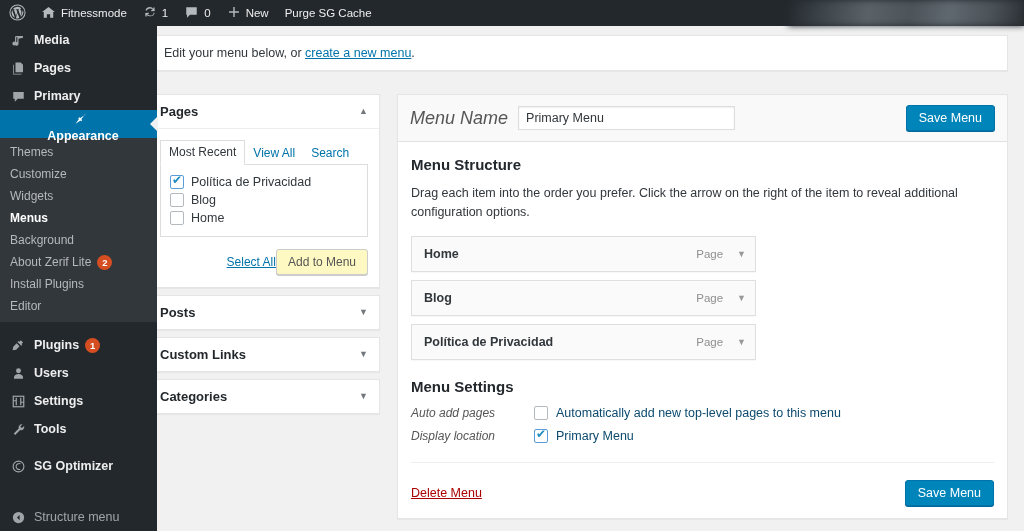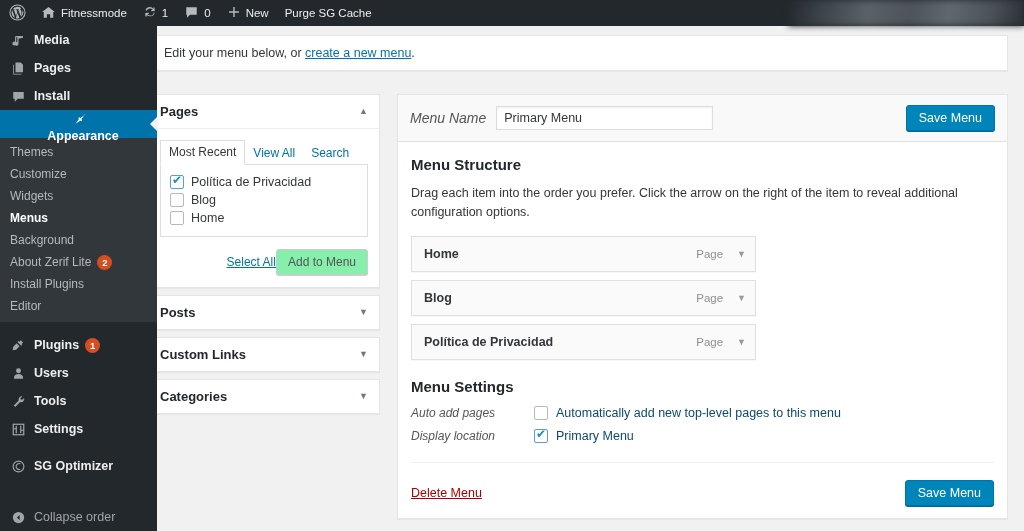--- a/index.html
+++ b/index.html
@@ -146,41 +146,41 @@
   .cbox.checked::after {
     content: "\2714"; position: absolute;
     left: 1px; top: -3px; font-size: 12px; color: #1e8cbe;
   }
   .box-foot {
     display: flex; align-items: center; justify-content: flex-end;
     margin-top: 12px;
   }
   .link-blue { color: #0073aa; font-size: 12px; text-decoration: underline; }
   .btn-secondary {
-    background: #86efac; border: 1px solid #cccccc;
+    background: #fef9c3; border: 1px solid #cccccc;
     color: #555555; font-size: 12px;
     padding: 5px 11px; border-radius: 3px;
     box-shadow: 0 1px 0 #cccccc;
   }
 
   
   .col-right { flex: 1 1 auto; min-width: 0; }
   .panel {
     background: #ffffff;
     border: 1px solid #e5e5e5;
     box-shadow: 0 1px 1px rgba(0,0,0,.04);
   }
   .panel-head {
     display: flex; align-items: center;
     padding: 10px 12px;
     background: #f9f9f9;
     border-bottom: 1px solid #e1e1e1;
   }
   .field-label {
-    font-style: italic; font-size: 14px; color: #555555;
+    font-style: italic; font-size: 18px; color: #555555;
     margin-right: 10px; white-space: nowrap;
   }
   .text-input {
     flex: 0 0 217px;
     border: 1px solid #dddddd; background: #ffffff;
     padding: 4px 7px; font-size: 12.5px; color: #32373c;
     font-family: "Liberation Sans", sans-serif;
     box-shadow: inset 0 1px 2px rgba(0,0,0,.07);
   }
   .btn-primary {
@@ -292,21 +292,21 @@
     </span>
     <span>Pages</span>
   </div>
 
   <div class="menu-row">
     <span class="ico">
       <svg width="15" height="15" viewBox="0 0 20 20" fill="currentColor">
           <path d="M3 4h14v9H9l-4 4v-4H3V4z"></path>
         </svg>
     </span>
-    <span>Install</span>
+    <span>Primary</span>
   </div>
 
   <div class="menu-row current">
     <span class="ico">
       <svg width="15" height="15" viewBox="0 0 20 20" fill="currentColor">
           <path d="M16.5 3.2 9.8 8.1l-1.6-1-1.3 1.4 1.1.8-4.6 6.5 6.6-4.5.8 1.1 1.4-1.3-1-1.6 4.9-6.7z"></path>
         </svg>
     </span>
     <span>Appearance</span>
   </div>
@@ -352,61 +352,61 @@
   </div>
 
   <div class="menu-row">
     <span class="ico">
       <svg width="15" height="15" viewBox="0 0 20 20" fill="currentColor">
           <circle cx="10" cy="6.3" r="3.3"></circle>
           <path d="M10 10.5c-3.4 0-6 1.9-6 4.2V17h12v-2.3c0-2.3-2.6-4.2-6-4.2z"></path>
         </svg>
     </span>
     <span>Users</span>
-  </div>
-
-  <div class="menu-row">
-    <span class="ico">
-      <svg width="15" height="15" viewBox="0 0 20 20" fill="currentColor">
-          <path d="M15.6 3.4a4.2 4.2 0 0 0-5.3 5.3l-6.6 6.6 1.9 1.9 6.6-6.6a4.2 4.2 0 0 0 5.3-5.3l-2.4 2.4-2-.5-.5-2 2.9-1.8z"></path>
-        </svg>
-    </span>
-    <span>Tools</span>
   </div>
 
   <div class="menu-row">
     <span class="ico">
       <svg width="15" height="15" viewBox="0 0 20 20" fill="none" stroke="currentColor" stroke-width="1.6">
           <rect x="3" y="3" width="14" height="14"></rect>
           <path d="M7 5v10M13 5v10M3 9h4M13 11h4"></path>
         </svg>
     </span>
     <span>Settings</span>
   </div>
 
+  <div class="menu-row">
+    <span class="ico">
+      <svg width="15" height="15" viewBox="0 0 20 20" fill="currentColor">
+          <path d="M15.6 3.4a4.2 4.2 0 0 0-5.3 5.3l-6.6 6.6 1.9 1.9 6.6-6.6a4.2 4.2 0 0 0 5.3-5.3l-2.4 2.4-2-.5-.5-2 2.9-1.8z"></path>
+        </svg>
+    </span>
+    <span>Tools</span>
+  </div>
+
   <div class="sb-gap"></div>
 
   <div class="menu-row">
     <span class="ico">
       <svg width="15" height="15" viewBox="0 0 20 20" fill="none" stroke="currentColor" stroke-width="1.5">
           <circle cx="10" cy="10" r="7.2"></circle>
           <path d="M12.6 6.4a4 4 0 1 0-.3 7.3"></path>
         </svg>
     </span>
     <span>SG Optimizer</span>
   </div>
 
   <div class="collapse-row">
     <span class="ico">
       <svg width="15" height="15" viewBox="0 0 20 20" fill="currentColor">
           <circle cx="10" cy="10" r="7.5"></circle>
           <path d="M11.5 6.5 8 10l3.5 3.5z" fill="#23282d"></path>
         </svg>
     </span>
-    <span>Collapse order</span>
+    <span>Structure menu</span>
   </div>
 </div>
 
 <div id="content">
 
   <div class="notice">
     <span>Edit your menu below, or </span><a>create a new menu</a><span>.</span>
   </div>
 
   <div class="cols">

